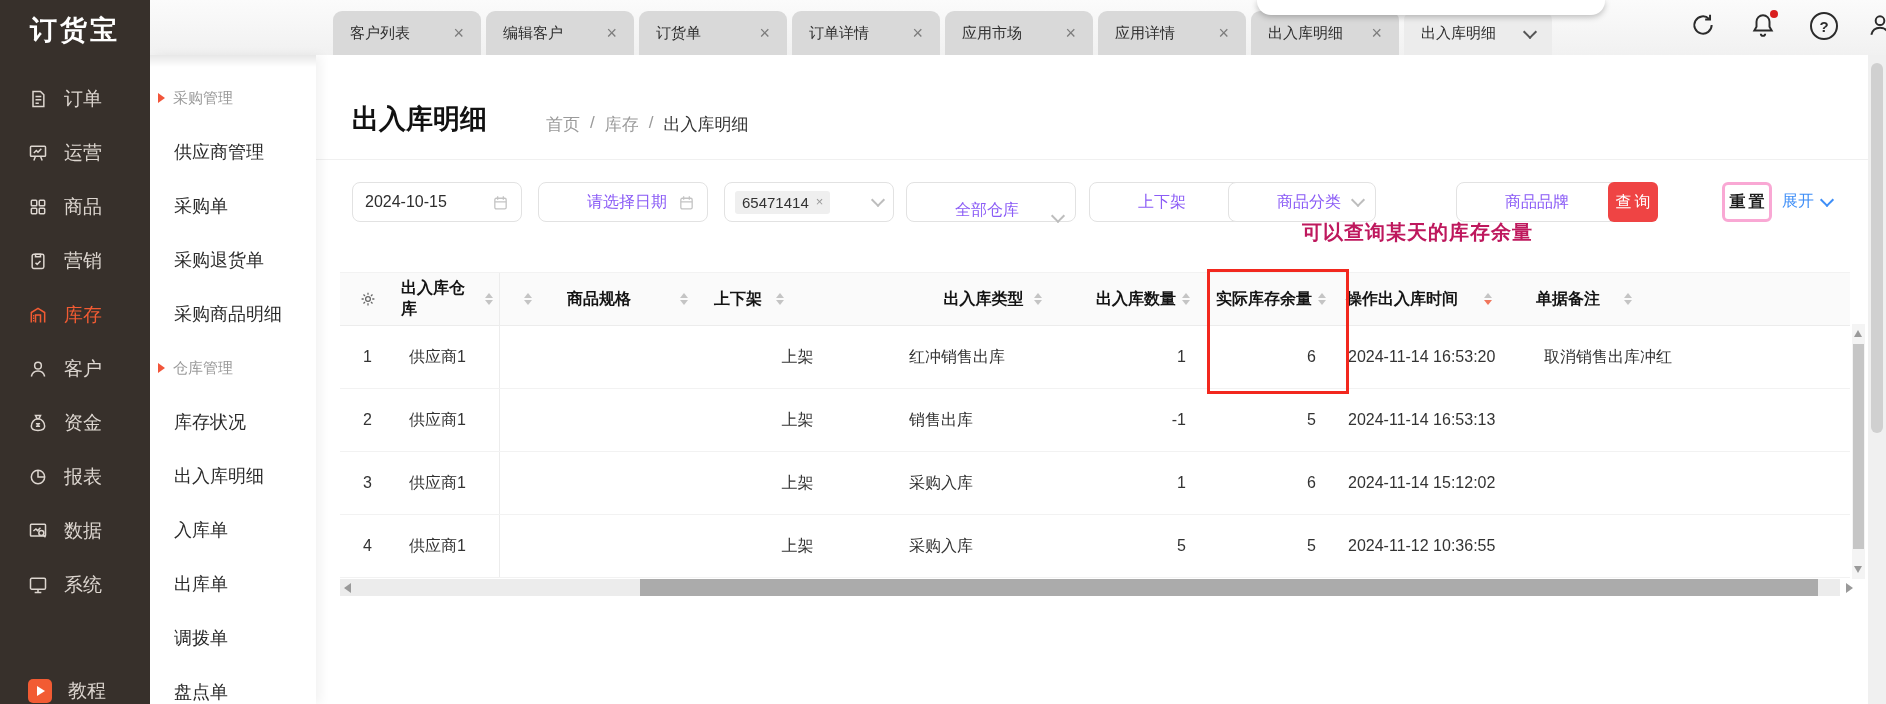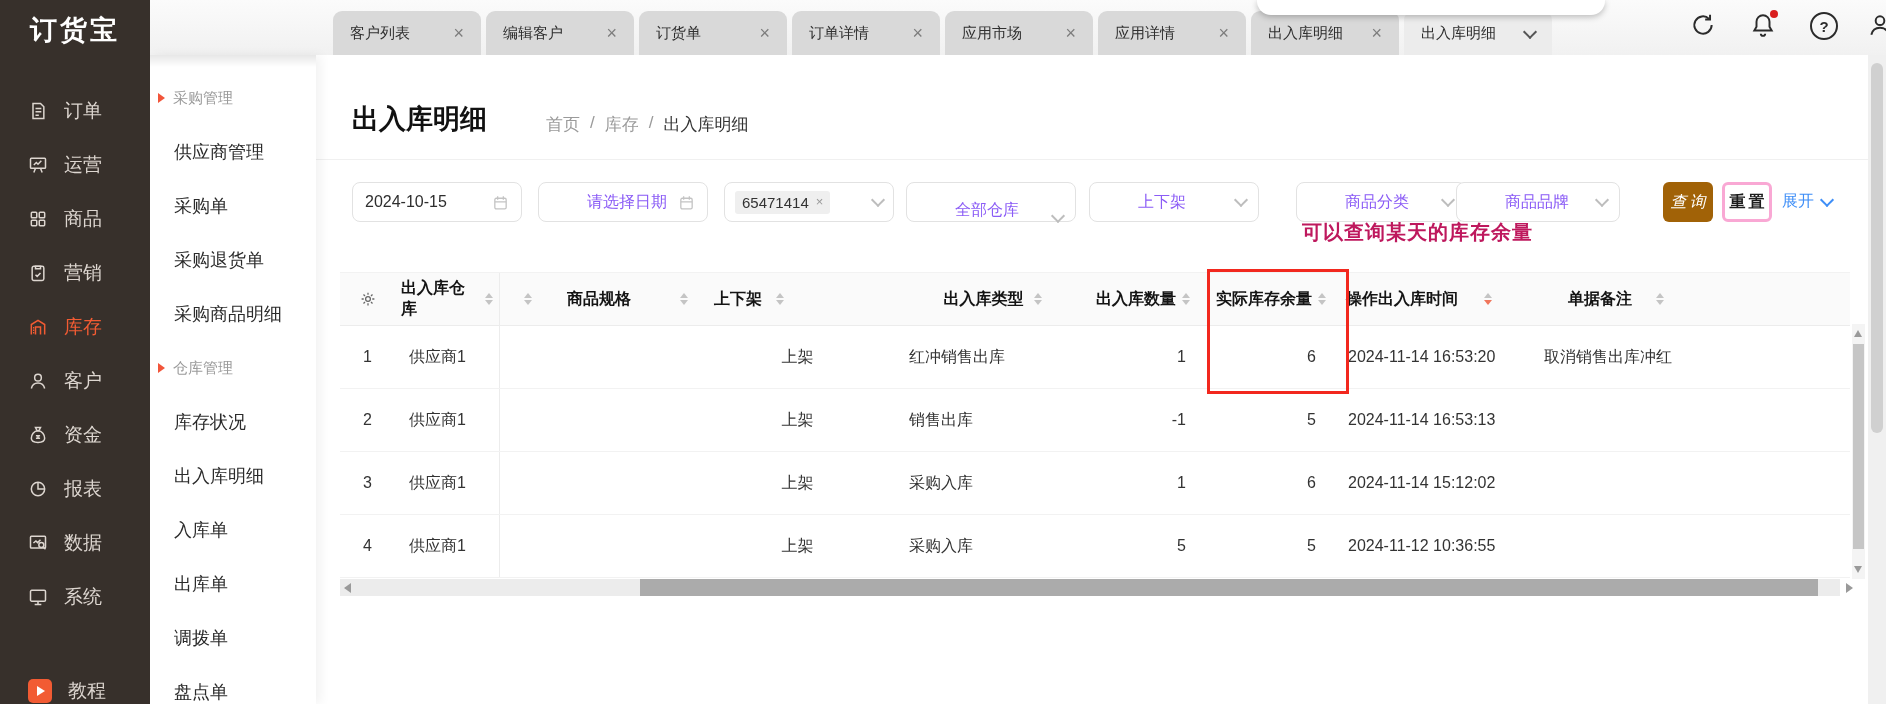--- a/index.html
+++ b/index.html
@@ -2,21 +2,21 @@
 <html><head>
 <meta charset="utf-8">
 <style>
   html,body{margin:0;padding:0;background:#ddd;}
   #app{position:relative;width:1886px;height:704px;background:#fff;overflow:hidden;
        font-family:"Liberation Sans",sans-serif;color:#333;}
   
   #side{position:absolute;left:0;top:0;width:150px;height:704px;background:#37302b;z-index:10;}
   .logo{position:absolute;top:12px;left:0;right:0;text-align:center;font-size:27px;font-weight:bold;
         color:#fff;letter-spacing:3px;}
-  .side-nav{position:absolute;top:84px;left:0;right:0;}
+  .side-nav{position:absolute;top:72px;left:0;right:0;}
   .side-item{height:54px;display:flex;align-items:center;padding-left:28px;gap:16px;
              color:#ddd6d0;font-size:19px;cursor:pointer;}
   .side-item svg{flex:0 0 auto;}
   .side-item.active{color:#f25b33;}
   .side-item.bottom{position:absolute;top:664px;left:0;right:0;}
   .play-sq{width:24px;height:24px;background:#f25b33;border-radius:5px;display:flex;align-items:center;justify-content:center;}
   .play-tri{width:0;height:0;border-top:5px solid transparent;border-bottom:5px solid transparent;border-left:8px solid #fff;margin-left:2px;}
   
   #subside{position:absolute;left:150px;top:55px;width:166px;height:649px;background:#fff;z-index:6;
            box-shadow:5px 0 10px rgba(0,0,0,0.05);}
@@ -56,21 +56,21 @@
   .fi .val{color:#2e2e2e;}
   .fi .grow{flex:1;}
   .fi .chev2{width:8px;height:8px;border-right:2px solid #bdbdbd;border-bottom:2px solid #bdbdbd;
         transform:rotate(45deg);margin-top:-4px;}
   .cal{color:#c3c3c3;}
   .tag{background:#efefef;border-radius:3px;padding:3px 7px;font-size:15px;color:#333;
        display:flex;align-items:flex-start;gap:7px;}
   .tag .x{color:#999;font-size:13px;}
   .btn{position:absolute;top:127px;height:40px;width:50px;box-sizing:border-box;border-radius:6px;
        display:flex;align-items:center;justify-content:center;font-size:16px;cursor:pointer;}
-  .btn-search{left:1347px;background:#a16207;color:#fff;letter-spacing:3px;text-indent:3px;font-style:italic;}
+  .btn-search{left:1292px;background:#ef4444;color:#fff;letter-spacing:3px;text-indent:3px;}
   .btn-reset{left:1406px;background:#fff;border:3px solid #f9a8d4;color:#1d1d1d;font-weight:600;
              letter-spacing:3px;text-indent:3px;}
   .expand{position:absolute;left:1466px;top:136px;color:#3e8ef7;font-size:16px;display:flex;
           align-items:center;gap:8px;cursor:pointer;}
   .chev-b{width:8px;height:8px;border-right:2px solid #3e8ef7;border-bottom:2px solid #3e8ef7;
           transform:rotate(45deg);margin-top:-4px;}
   .annot{position:absolute;left:986px;top:164px;font-size:20px;font-weight:600;color:#be185d;letter-spacing:1px;}
   
   .tbl{position:absolute;left:24px;top:217px;width:1510px;}
   .thead{display:flex;height:52px;background:#fafafa;border-top:1px solid #f2f2f2;border-bottom:1px solid #ececec;}
@@ -356,26 +356,26 @@
     <div class="fi" style="left:590px;width:170px;align-items:flex-end;">
       <span class="ph">全部仓库</span>
       <span class="grow"></span>
         <span class="chev2"></span>
     </div>
     <div class="fi" style="left:773px;width:170px;">
       <span class="ph">上下架</span>
       <span class="grow"></span>
         <span class="chev2"></span>
     </div>
-    <div class="fi" style="left:980px;width:170px;">
+    <div class="fi" style="left:912px;width:148px;">
       <span class="ph">商品分类</span>
       <span class="grow"></span>
         <span class="chev2"></span>
     </div>
-    <div class="fi" style="left:1140px;width:164px;">
+    <div class="fi" style="left:1140px;width:178px;">
       <span class="ph">商品品牌</span>
       <span class="grow"></span>
         <span class="chev2"></span>
     </div>
     <div class="btn btn-search">查询</div>
     <div class="btn btn-reset">重置</div>
     <div class="expand">
       <span>展开</span>
       <span class="chev-b"></span>
     </div>
@@ -438,21 +438,21 @@
               <span class="s-d"></span>
             </span>
         </div>
         <div class="c c8">
           <span>操作出入库时间</span>
           <span class="sort">
               <span class="s-u"></span>
               <span class="s-d red"></span>
             </span>
         </div>
-        <div class="c c9" style="gap:24px;margin-left:32px;">
+        <div class="c c9" style="gap:24px;">
           <span>单据备注</span>
           <span class="sort">
               <span class="s-u"></span>
               <span class="s-d"></span>
             </span>
         </div>
         <div class="c cf"></div>
       </div>
 
       <div class="tr">

